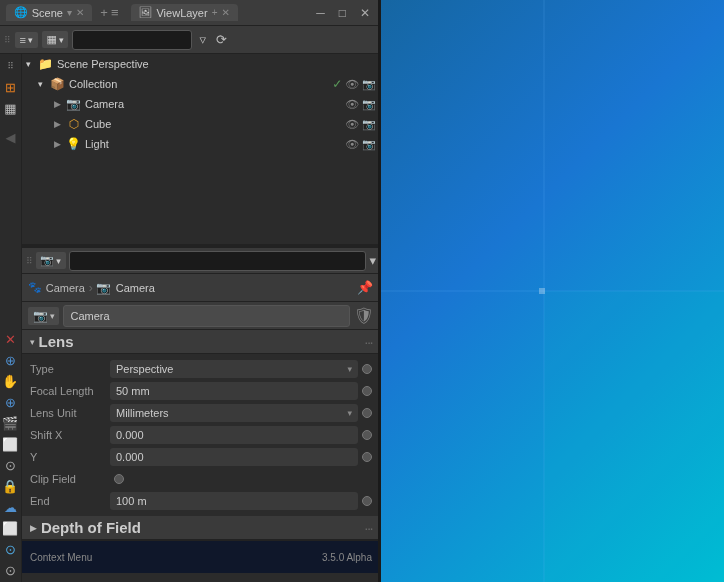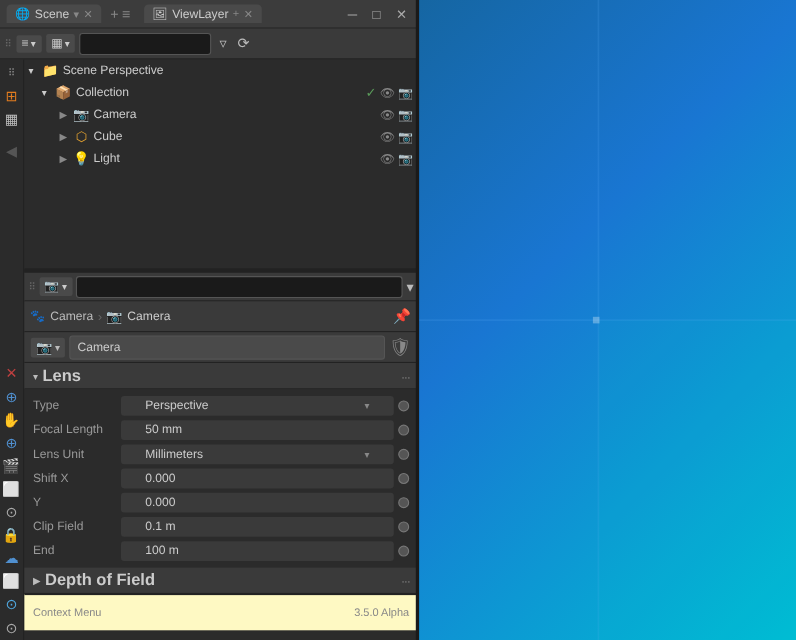--- a/index.html
+++ b/index.html
@@ -392,21 +392,21 @@
       width: 80px;
       flex-shrink: 0;
       padding-right: 8px;
     }
     .field-value {
       flex: 1;
       background: #3a3a3a;
       border: none;
       border-radius: 3px;
       height: 18px;
-      padding: 0 22px;
+      padding: 0 6px;
       color: #ccc;
       font-size: 11px;
       display: flex;
       align-items: center;
       cursor: pointer;
       position: relative;
     }
     .field-value.dropdown {
       justify-content: space-between;
     }
@@ -421,21 +421,21 @@
       background: #555;
       border: 1px solid #777;
       margin-left: 4px;
       flex-shrink: 0;
       cursor: pointer;
     }
 
     
     .status-bar {
       height: 20px;
-      background: #fef9c3;
+      background: #0f172a;
       display: flex;
       align-items: center;
       padding: 16px 8px;
       border-top: 1px solid #222;
       flex-shrink: 0;
     }
     .status-text {
       color: #888;
       font-size: 10px;
     }
@@ -684,23 +684,20 @@
           <div class="field-row">
             <span class="field-label">Y</span>
             <div class="field-value">
               <span>0.000</span>
             </div>
             <div class="field-dot"></div>
           </div>
 
           <div class="field-row">
             <span class="field-label">Clip Field</span>
-            <div class="field-value">
-              <span>0.1 m</span>
-            </div>
             <div class="field-dot"></div>
           </div>
 
           <div class="field-row">
             <span class="field-label">End</span>
             <div class="field-value">
               <span>100 m</span>
             </div>
             <div class="field-dot"></div>
           </div>

